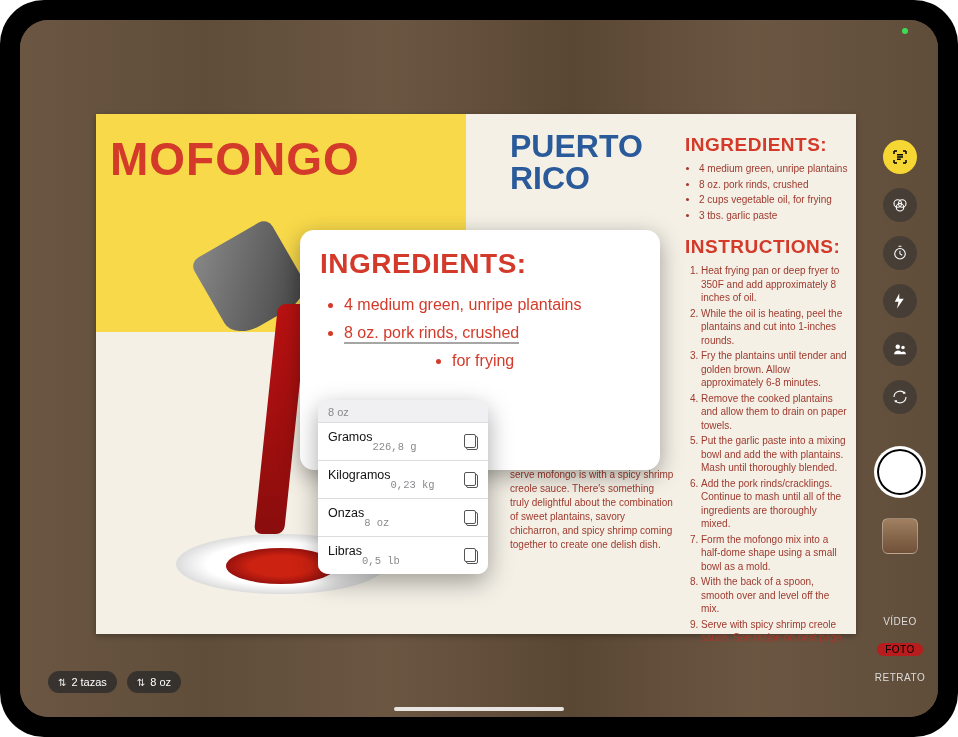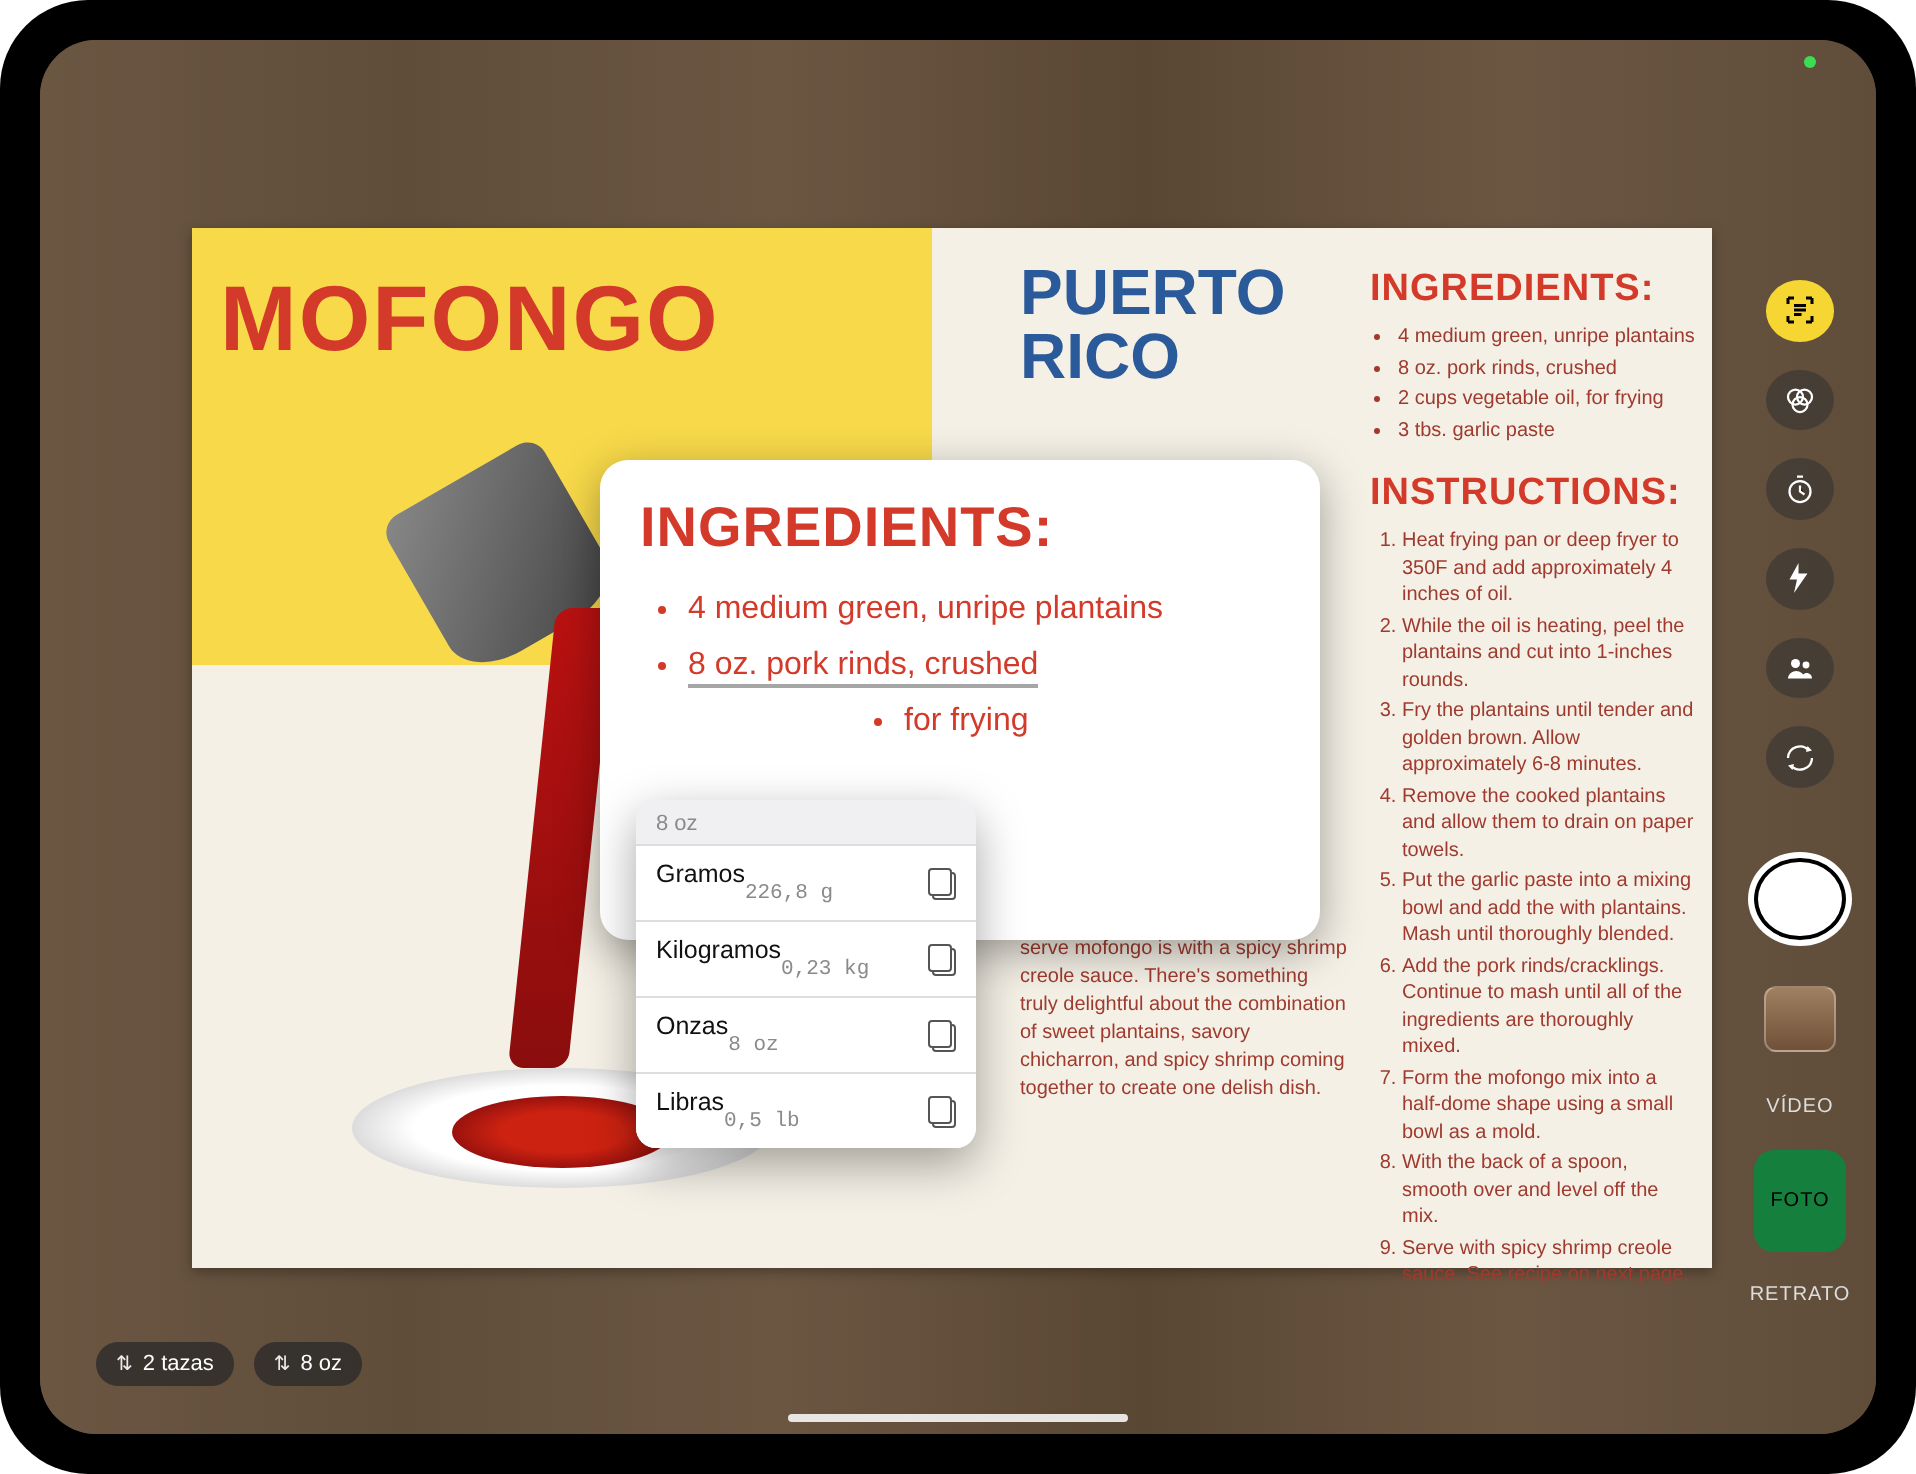--- a/index.html
+++ b/index.html
@@ -181,25 +181,25 @@
     background: #fff; border: 3px solid rgba(255,255,255,.4);
     box-shadow: 0 0 0 2px #000 inset;
     margin-top: 18px;
   }
   .thumb {
     width: 36px; height: 36px; border-radius: 6px;
     background: linear-gradient(#a08060,#705038);
     border: 1px solid rgba(255,255,255,.3);
     margin-top: 6px;
   }
-  .mode-list { margin-top: auto; margin-bottom: 46px; text-align: center; }
+  .mode-list { margin-top: auto; margin-bottom: 16px; text-align: center; }
   .mode { font-size: 10px; letter-spacing: .5px; margin: 8px 0; color: #ddd; }
   .mode.active {
-    background: #15803d; color: #000;
-    padding: 20px 8px; border-radius: 10px;
+    background: #b91c1c; color: #000;
+    padding: 1px 8px; border-radius: 10px;
     display: inline-block;
   }
   
   
   .bottom-pills {
     position: absolute; left: 28px; bottom: 24px;
     display: flex; gap: 10px;
   }
   .pill {
     background: rgba(40,40,40,.75);
@@ -247,21 +247,21 @@
         <div class="col-end">
           <div class="section-h">INGREDIENTS:</div>
           <ul class="ing-list">
             <li>4 medium green, unripe plantains</li>
             <li>8 oz. pork rinds, crushed</li>
             <li>2 cups vegetable oil, for frying</li>
             <li>3 tbs. garlic paste</li>
           </ul>
           <div class="section-h" style="margin-top:14px">INSTRUCTIONS:</div>
           <ol class="instr-list">
-            <li>Heat frying pan or deep fryer to 350F and add approximately 4 inches of oil.</li>
+            <li>Heat frying pan or deep fryer to 350F and add approximately 8 inches of oil.</li>
             <li>While the oil is heating, peel the plantains and cut into 1-inches rounds.</li>
             <li>Fry the plantains until tender and golden brown. Allow approximately 6-8 minutes.</li>
             <li>Remove the cooked plantains and allow them to drain on paper towels.</li>
             <li>Put the garlic paste into a mixing bowl and add the with plantains. Mash until thoroughly blended.</li>
             <li>Add the pork rinds/cracklings. Continue to mash until all of the ingredients are thoroughly mixed.</li>
             <li>Form the mofongo mix into a half-dome shape using a small bowl as a mold.</li>
             <li>With the back of a spoon, smooth over and level off the mix.</li>
             <li>Serve with spicy shrimp creole sauce. See recipe on next page.</li>
           </ol>
         </div>

